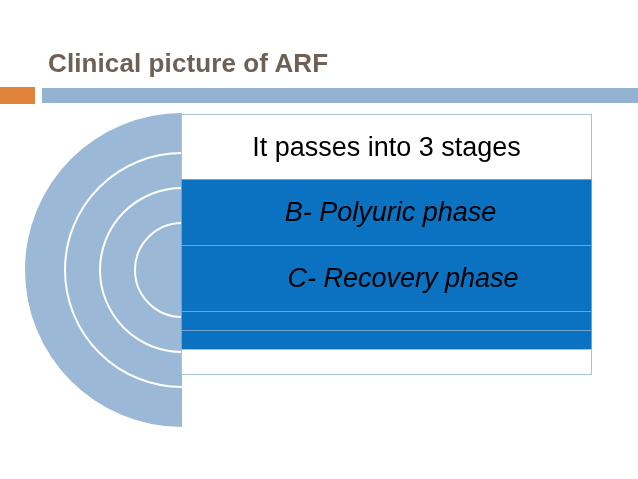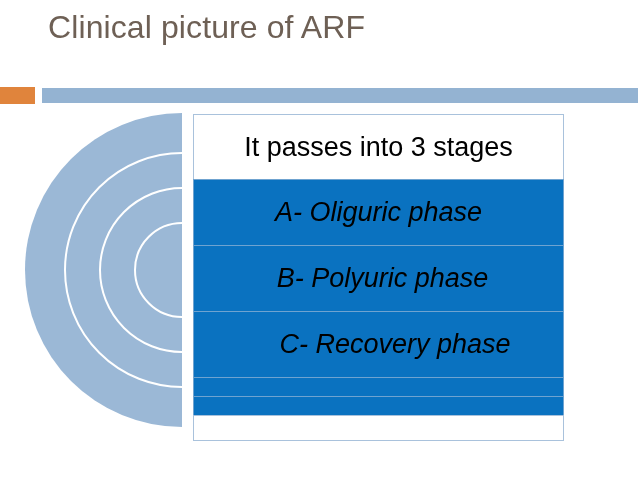--- a/index.html
+++ b/index.html
@@ -18,26 +18,27 @@
     width: 638px;
     height: 479px;
     background: #ffffff;
     overflow: hidden;
   }
 
   
   #title {
     position: absolute;
     left: 48px;
-    top: 8px;
-    font-size: 32px;
+    top: 44px;
+    font-size: 26px;
     line-height: 38px;
     color: #6E6055;
     letter-spacing: 0.1px;
     white-space: nowrap;
+    font-weight: bold;
   }
 
   
   #accent-block {
     position: absolute;
     left: 0px;
     top: 87px;
     width: 35px;
     height: 17px;
     background: #E0843C;
@@ -58,22 +59,21 @@
     top: 100px;
     width: 200px;
     height: 345px;
   }
 
   
   #stack {
     position: absolute;
     left: 181px;
     top: 114px;
-    width: 371px;
-    margin-left: 12px;
+    width: 411px;
   }
   .row {
     position: relative;
     box-sizing: border-box;
     border: 1px solid #A9C2DC;
     display: flex;
     align-items: center;
     justify-content: center;
     margin-top: -1px;
   }
@@ -125,23 +125,20 @@
       <path d="M 182 123 A 47 47 0 0 0 182 217" fill="none" stroke="#FFFFFF" stroke-width="2"></path>
     </svg>
   </div>
 
   <div id="stack">
 
     <div class="row white r-head">
       <span class="row-text plain">It passes into 3 stages</span>
     </div>
 
-    <div class="row blue r-a">
-      <span class="row-text em">A- Oliguric phase</span>
-    </div>
 
     <div class="row blue r-b">
       <span class="row-text em">B- Polyuric phase</span>
     </div>
 
     <div class="row blue r-c">
       <span class="row-text em">C- Recovery phase</span>
     </div>
 
     <div class="row blue r-pad1">

